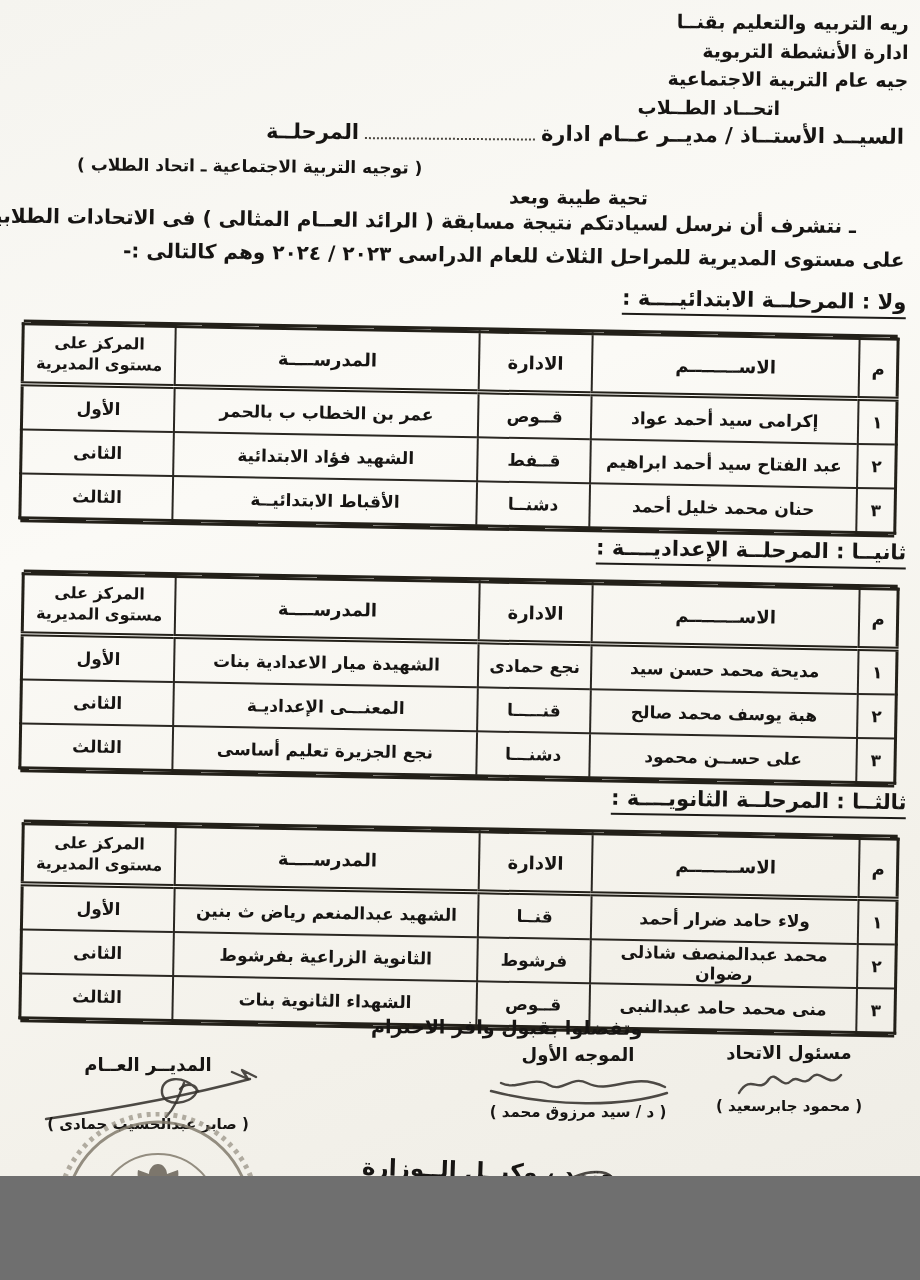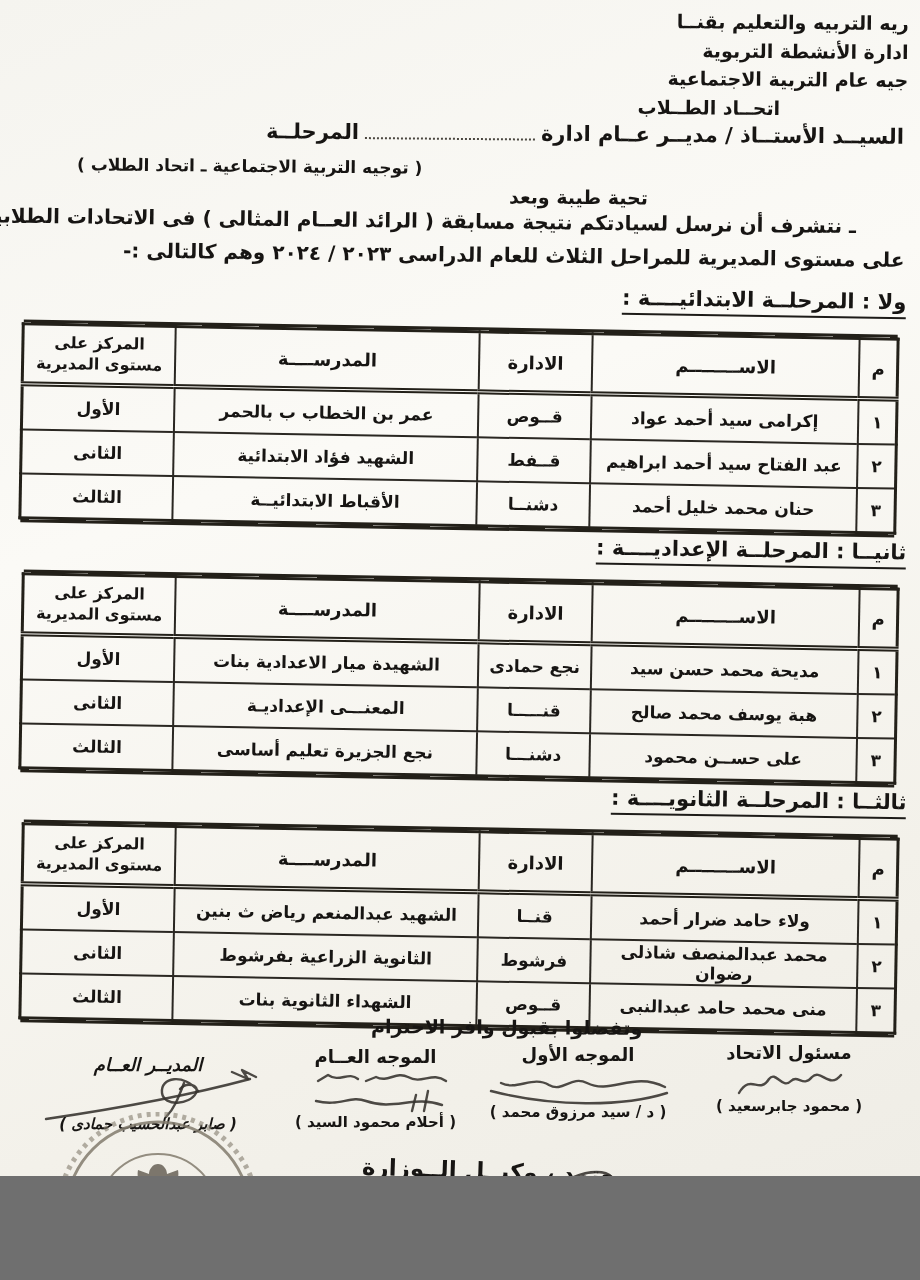--- a/index.html
+++ b/index.html
@@ -211,32 +211,22 @@
 
   <div class="abs sigblock" style="top:1044px;right:242px;width:200px;">
     <div class="sig-title">الموجه الأول</div>
     <svg class="sig" width="190" height="44" viewBox="0 0 190 44">
       <path d="M182 22 C150 6 128 30 104 18 C88 10 80 28 66 20 C50 10 34 26 18 18"></path>
       <path d="M184 28 C140 42 70 42 8 26"></path>
     </svg>
     <div class="sig-name">( د / سيد مرزوق محمد )</div>
   </div>
 
-  <div class="abs sigblock" style="top:1046px;right:452px;width:185px;">
-    <div class="sig-title">الموجه العــام</div>
-    <svg class="sig" width="160" height="52" viewBox="0 0 160 52">
-      <path d="M150 14 C136 4 126 18 112 10 C100 4 92 16 80 10 L70 14"></path>
-      <path d="M62 12 C52 4 44 16 32 8 L22 14"></path>
-      <path d="M146 38 C118 28 98 44 70 34 C54 28 44 40 20 34"></path>
-      <path d="M132 24 L128 44 M120 28 L116 44"></path>
-    </svg>
-    <div class="sig-name">( أحلام محمود السيد )</div>
-  </div>
-
-  <div class="abs sigblock" style="top:1054px;right:652px;width:240px;font-style:italic;">
+
+  <div class="abs sigblock" style="top:1054px;right:652px;width:240px;">
     <div class="sig-title">المديــر العــام</div>
     <svg class="sig" width="240" height="56" viewBox="0 0 240 56" style="margin-top:-10px;">
       <path d="M228 12 L214 5 L220 14 L204 7"></path>
       <path d="M170 26 C156 8 132 12 134 28 C136 42 162 40 168 28 C172 19 158 17 152 24"></path>
       <path d="M222 14 C170 28 100 42 18 54"></path>
       <path d="M156 18 C150 34 146 44 138 52"></path>
     </svg>
     <div class="sig-name">( صابر عبدالحسيب حمادى )</div>
   </div>
 

